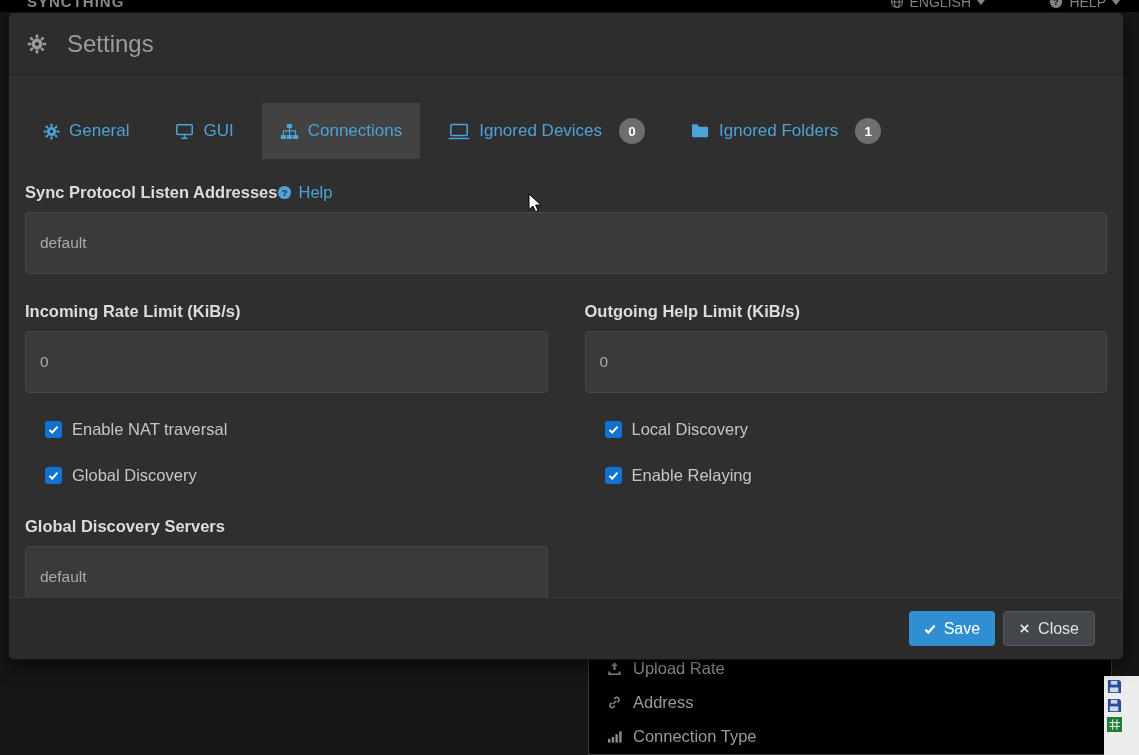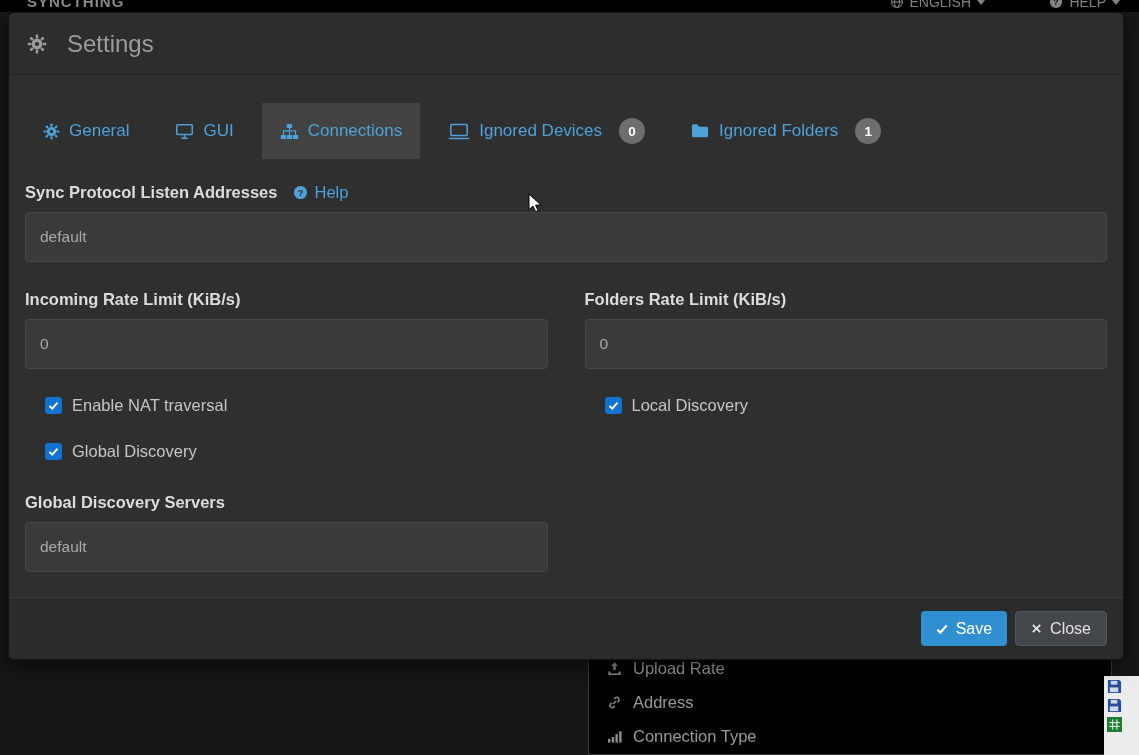--- a/index.html
+++ b/index.html
@@ -30,36 +30,36 @@
   .modal-title { font-size:24px; margin-left:20px; }
 
   .modal-body { padding:28px 16px 0; }
 
   .tabs { display:flex; align-items:stretch; }
   .tab { display:flex; align-items:center; gap:9px; padding:15px 18px; margin-right:10px; font-size:17px; color:#4da2d9; cursor:pointer; white-space:nowrap; }
   .tab.active { background:#424242; }
   .badge { margin-left:8px; width:26px; height:26px; border-radius:50%; background:#6e6e6e; color:#fff; font-size:13.5px; font-weight:bold; display:flex; align-items:center; justify-content:center; }
 
   .form { margin-top:24px; }
-  .label-row { display:flex; align-items:flex-start; gap:16px; }
+  .label-row { display:flex; align-items:flex-start; }
   .lbl { font-weight:bold; font-size:16.5px; color:#dcdcdc; }
   .help-link { display:flex; align-items:center; gap:6px; color:#4da2d9; font-size:16.5px; cursor:pointer; }
 
-  .input { margin-top:10px; width:100%; height:50px; background:#3a3a3a; border:1px solid #474747; border-radius:4px; color:#a9a9a9; font-size:15.5px; padding:0 14px; outline:none; font-family:"Liberation Sans", sans-serif; }
+  .input { margin-top:10px; width:100%; height:62px; background:#3a3a3a; border:1px solid #474747; border-radius:4px; color:#a9a9a9; font-size:15.5px; padding:0 14px; outline:none; font-family:"Liberation Sans", sans-serif; }
 
   .grid2 { display:grid; grid-template-columns:1fr 1fr; column-gap:37px; margin-top:28px; }
 
   .check-grid { display:grid; grid-template-columns:1fr 1fr; column-gap:37px; }
   .check-row { margin-top:27px; display:flex; align-items:center; gap:10px; font-size:16.5px; color:#c6c6c6; cursor:pointer;padding-left:20px; }
   .cb { width:17px; height:17px; background:#1173d1; border-radius:3px; display:flex; align-items:center; justify-content:center; flex:none; }
 
   .gds-label { margin-top:32px; }
   .gds-input { width:calc(50% - 18px); }
 
-  .modal-footer { position:absolute; left:0; right:0; bottom:0; height:62px; background:#2b2b2b; border-top:1px solid #3b3b3b; border-radius:0 0 6px 6px; display:flex; align-items:center; justify-content:flex-end; gap:8px; padding:0 16px; }
+  .modal-footer { position:absolute; left:0; right:0; bottom:0; height:62px; background:#2b2b2b; border-top:1px solid #3b3b3b; border-radius:0 0 6px 6px; display:flex; align-items:center; justify-content:flex-end; gap:8px; padding:0 28px; }
   .btn { display:flex; align-items:center; gap:8px; height:35px; padding:0 15px; border-radius:4px; font-size:16px; border:none; cursor:pointer; font-family:"Liberation Sans", sans-serif; }
   .btn-save { background:#2f8fd0; color:#fff; }
   .btn-close { background:#43474c; color:#e2e2e2; border:1px solid #53575c; }
 
   .cursor { position:absolute; left:528px; top:193px; z-index:50; pointer-events:none; }
 
   svg { display:block; }
 </style>
 </head>
 <body>
@@ -249,21 +249,21 @@
         </span>
       </div>
       <input class="input" type="text" value="default" style="">
 
       <div class="grid2">
         <div>
           <span class="lbl">Incoming Rate Limit (KiB/s)</span>
           <input class="input" type="text" value="0" style="">
         </div>
         <div>
-          <span class="lbl">Folders Rate Limit (KiB/s)</span>
+          <span class="lbl">Outgoing Help Limit (KiB/s)</span>
           <input class="input" type="text" value="0" style="">
         </div>
       </div>
 
       <div class="check-grid">
         <label class="check-row">
           <span class="cb">
             <svg width="11" height="11" viewBox="0 0 12 12">
                 <path d="M1.6 6.4l3 3 5.8-6.6" stroke="#fff" stroke-width="2.2" fill="none"></path>
               </svg>
@@ -278,20 +278,28 @@
           </span>
           <span>Local Discovery</span>
         </label>
         <label class="check-row">
           <span class="cb">
             <svg width="11" height="11" viewBox="0 0 12 12">
                 <path d="M1.6 6.4l3 3 5.8-6.6" stroke="#fff" stroke-width="2.2" fill="none"></path>
               </svg>
           </span>
           <span>Global Discovery</span>
+        </label>
+        <label class="check-row">
+          <span class="cb">
+            <svg width="11" height="11" viewBox="0 0 12 12">
+                <path d="M1.6 6.4l3 3 5.8-6.6" stroke="#fff" stroke-width="2.2" fill="none"></path>
+              </svg>
+          </span>
+          <span>Enable Relaying</span>
         </label>
       </div>
 
       <div class="lbl gds-label">Global Discovery Servers</div>
       <input class="input gds-input" type="text" value="default" style="">
 
     </div>
   </div>
 
   <div class="modal-footer">

